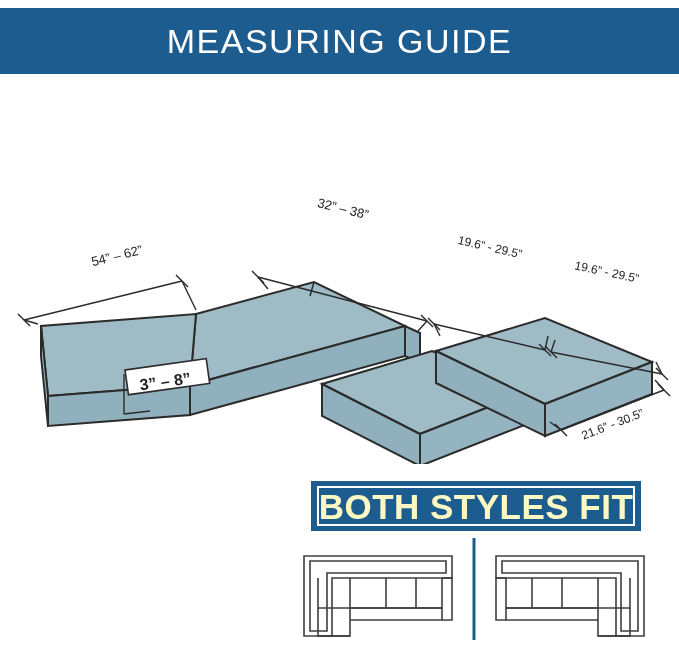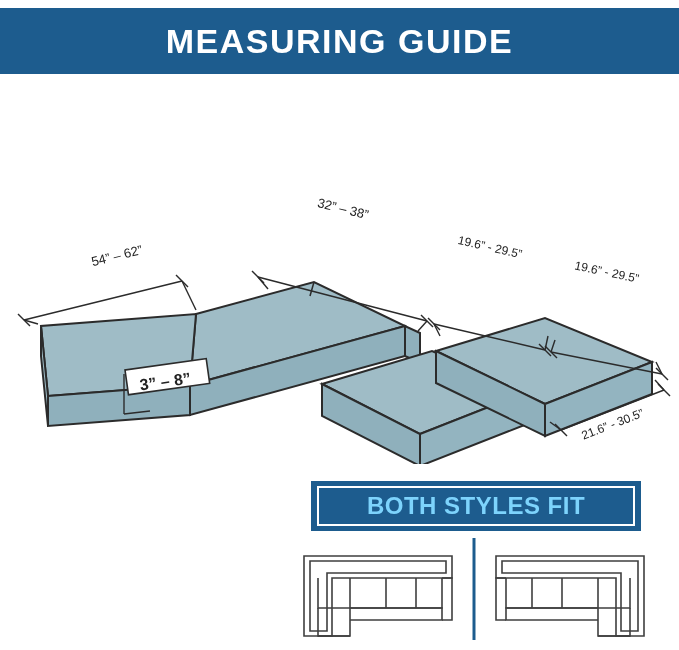--- a/index.html
+++ b/index.html
@@ -23,21 +23,21 @@
     width: 679px;
     height: 66px;
     background: #1d5c8e;
     display: flex;
     align-items: center;
     justify-content: center;
   }
   .header-title {
     color: #ffffff;
     font-size: 34px;
-    font-weight: bold;
+    font-weight: normal;
     letter-spacing: 1.5px;
     font-family: "Liberation Sans", sans-serif;
     text-align: center;
     line-height: 1;
   }
 
   
   .diagram-area {
     position: absolute;
     left: 0;
@@ -65,22 +65,22 @@
     position: absolute;
     left: 6px;
     top: 5px;
     right: 6px;
     bottom: 5px;
     border: 2px solid #ffffff;
     box-sizing: border-box;
   }
   .both-styles-title {
     position: relative;
-    color: #7dd3fc;
-    font-size: 24px;
+    color: #fef9c3;
+    font-size: 35px;
     font-weight: bold;
     letter-spacing: 0.5px;
     line-height: 1;
   }
 
   .styles-figs {
     position: absolute;
     left: 288px;
     top: 534px;
     width: 372px;

